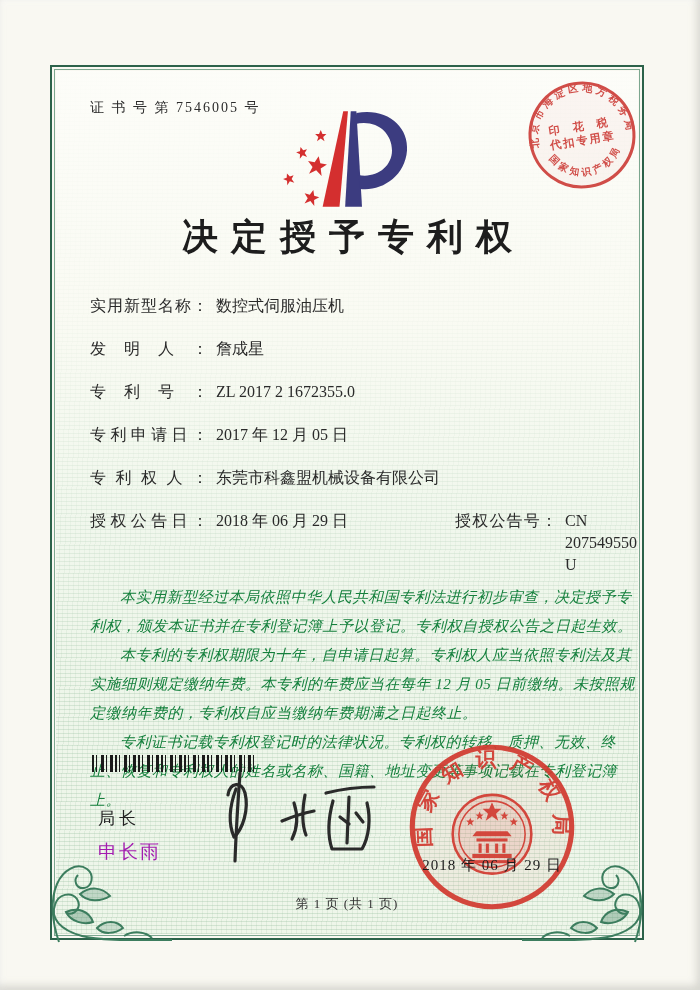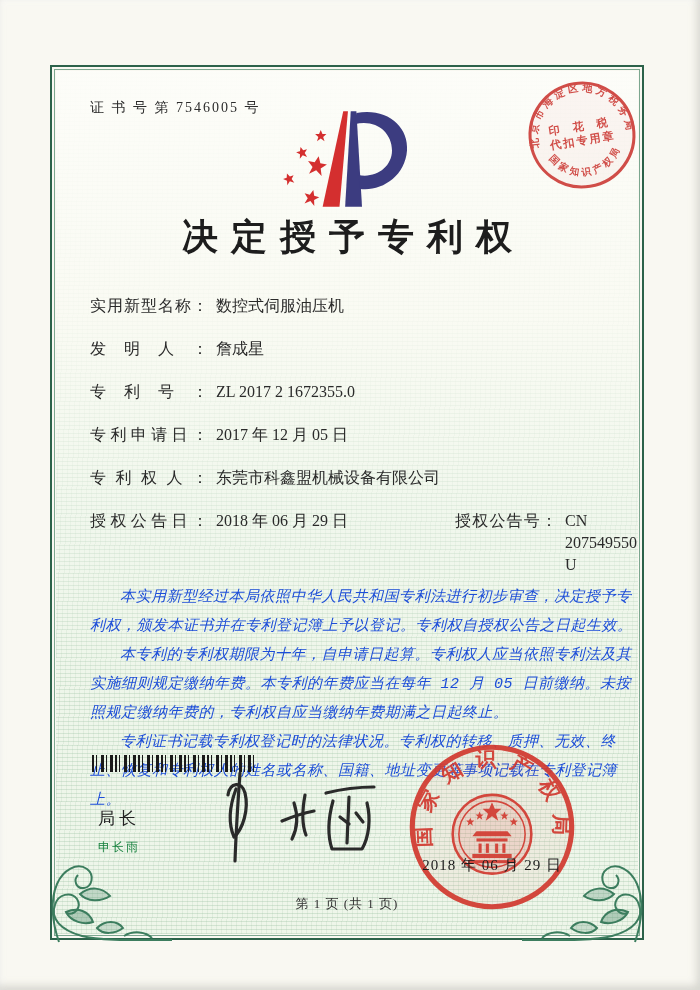--- a/index.html
+++ b/index.html
@@ -51,37 +51,37 @@
     letter-spacing:0;
   }
   .field-value{flex:1;padding-left:8px;}
   .addr-row{margin-bottom:12px;}
   .grant-row{position:relative;align-items:center;}
   .grant-right{position:absolute;left:365px;top:0;display:flex;}
   .grant-right .field-label{width:102px;}
   
   .body-text{
     position:absolute;left:38px;top:516px;width:548px;
-    font-size:15px;line-height:29px;color:#1d4ed8;
-    font-style:italic;letter-spacing:.5px;font-family:Liberation Mono, monospace;
+    font-size:15px;line-height:29px;color:#15803d;
+    font-style:italic;letter-spacing:.5px;
   }
   .body-text p{margin:0;text-indent:2em;}
   
   .barcode{
     position:absolute;left:40px;top:688px;width:162px;height:17px;
     background:repeating-linear-gradient(90deg,
       #1a1a1a 0 2px, transparent 2px 4px,
       #1a1a1a 4px 5px, transparent 5px 9px,
       #1a1a1a 9px 12px, transparent 12px 14px,
       #1a1a1a 14px 15px, transparent 15px 18px,
       #1a1a1a 18px 21px, transparent 21px 23px);
   }
   
   .sig-title{position:absolute;left:46px;top:740px;font-size:17px;letter-spacing:4px;color:#222;text-align:center;}
-  .sig-name{position:absolute;left:46px;top:772px;font-size:12px;letter-spacing:2px;color:#15803d;}
+  .sig-name{position:absolute;left:46px;top:772px;font-size:19px;letter-spacing:2px;color:#a21caf;}
   .sig-svg{position:absolute;left:150px;top:702px;}
   
   .seal-svg{position:absolute;left:352px;top:672px;opacity:.93;}
   .seal-date{
     position:absolute;left:352px;top:789px;width:176px;text-align:center;
     font-size:15px;letter-spacing:1px;color:#1c1c1c;
   }
   
   .footer{
     position:absolute;left:0;right:0;top:828px;text-align:center;

